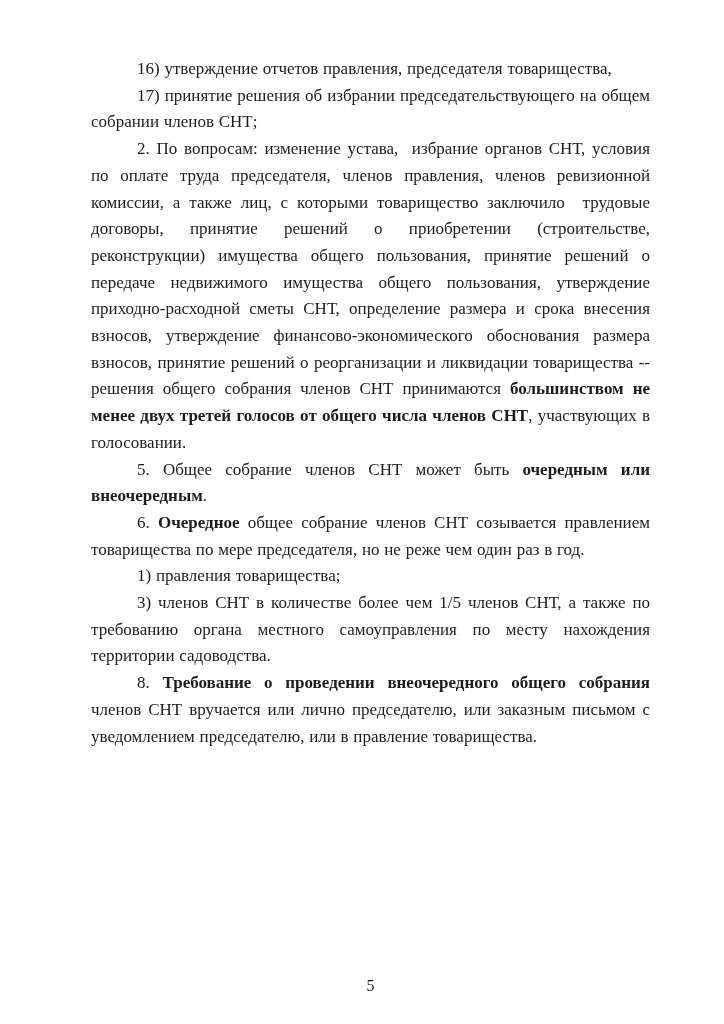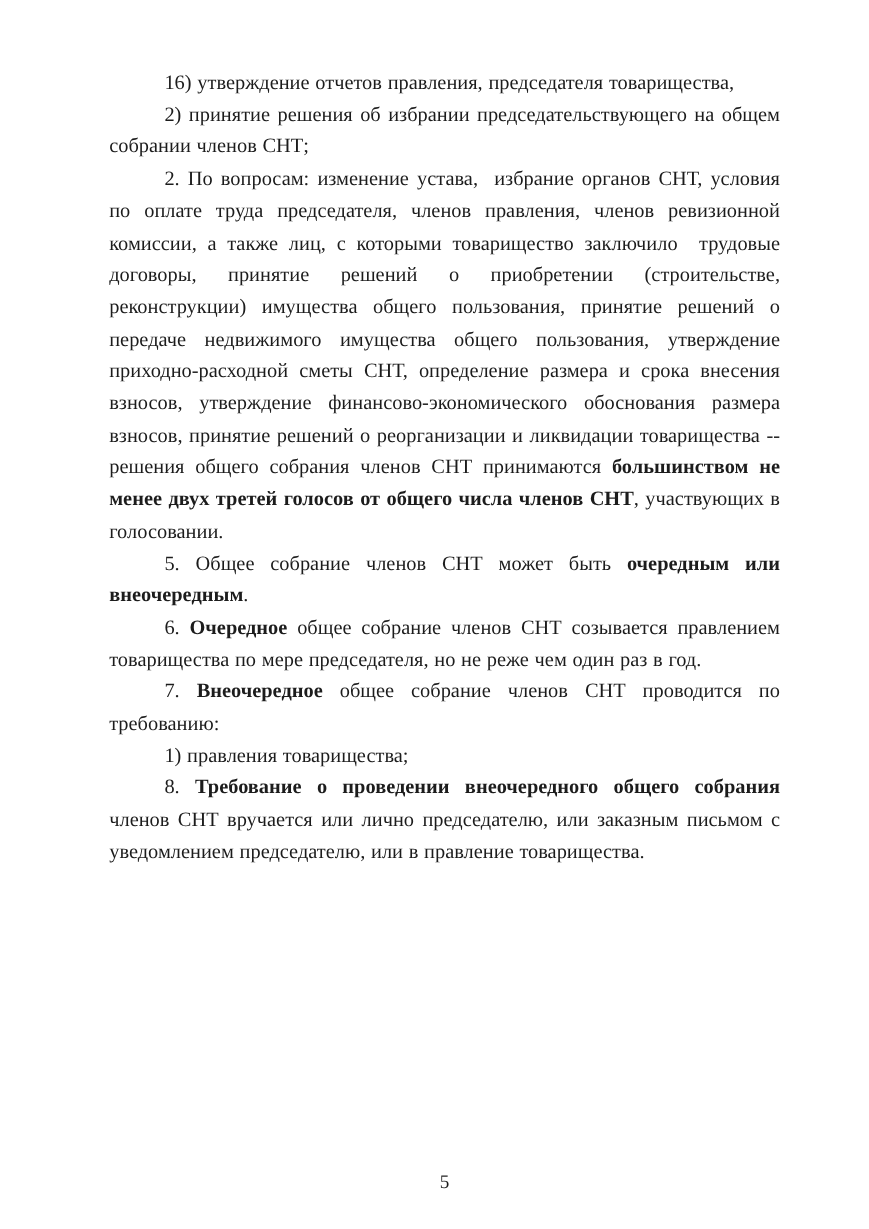--- a/index.html
+++ b/index.html
@@ -45,24 +45,24 @@
     line-height: 20px;
     color: #1c1c1c;
   }
 </style>
 </head>
 <body>
 
 <div class="page">
   <div class="doc-body">
       <p class="para"><span class="seg">16) утверждение отчетов правления, председателя товарищества,</span></p>
-      <p class="para"><span class="seg">2) принятие решения об избрании председательствующего на общем собрании членов СНТ;</span></p>
+      <p class="para"><span class="seg">17) принятие решения об избрании председательствующего на общем собрании членов СНТ;</span></p>
       <p class="para"><span class="seg">2. По вопросам: изменение устава,  избрание органов СНТ, условия  по оплате труда председателя, членов правления, членов ревизионной комиссии, а также лиц, с которыми товарищество заключило  трудовые  договоры, принятие решений о приобретении (строительстве, реконструкции) имущества общего пользования, принятие решений о передаче недвижимого имущества общего пользования, утверждение приходно-расходной сметы СНТ, определение размера и срока внесения взносов, утверждение финансово-экономического обоснования размера взносов, принятие решений о реорганизации и ликвидации товарищества -- решения общего собрания членов СНТ принимаются </span><span class="seg bold">большинством не менее двух третей голосов от общего числа членов СНТ</span><span class="seg">, участвующих в голосовании.</span></p>
       <p class="para"><span class="seg">5. Общее собрание членов СНТ может быть </span><span class="seg bold">очередным или внеочередным</span><span class="seg">.</span></p>
       <p class="para"><span class="seg">6. </span><span class="seg bold">Очередное</span><span class="seg"> общее собрание членов СНТ созывается правлением товарищества по мере председателя, но не реже чем один раз в год.</span></p>
-      <p class="para"><span class="seg">7. </span><span class="seg bold">Внеочередное</span><span class="seg"> общее собрание членов СНТ проводится по требованию:</span></p>
       <p class="para"><span class="seg">1) правления товарищества;</span></p>
+      <p class="para"><span class="seg">3) членов СНТ в количестве более чем 1/5 членов СНТ, а также по требованию органа местного самоуправления по месту нахождения территории садоводства.</span></p>
       <p class="para"><span class="seg">8. </span><span class="seg bold">Требование о проведении внеочередного общего собрания</span><span class="seg"> членов СНТ вручается или лично председателю, или заказным письмом с уведомлением председателю, или в правление товарищества.</span></p>
     </div>
   <div class="page-footer">
     <span class="page-number">5</span>
   </div>
 </div>
 
 </body></html>

